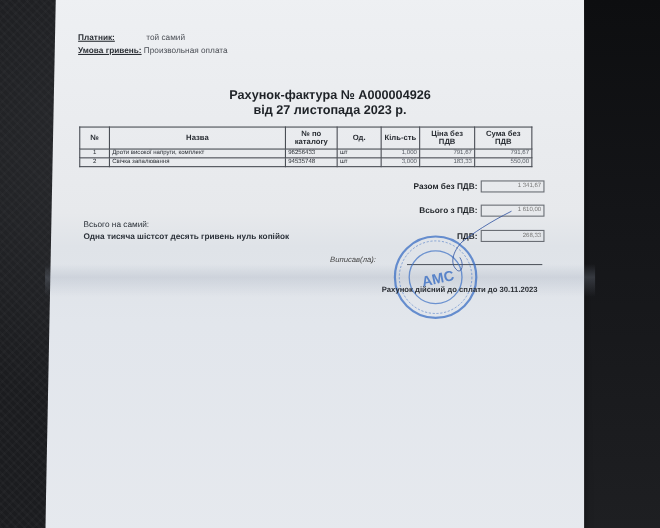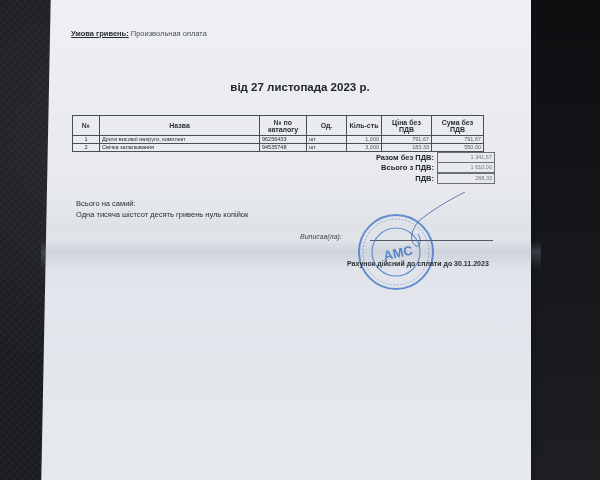--- a/index.html
+++ b/index.html
@@ -52,29 +52,29 @@
     .c-num { width: 22px; text-align: center; }
     .c-name { width: 155px; }
     .c-cat { width: 42px; }
     .c-unit { width: 35px; }
     .c-qty { width: 30px; text-align: right; }
     .c-price { width: 45px; text-align: right; }
     .c-sum { width: 47px; text-align: right; }
     table.items td.c-qty, table.items td.c-price, table.items td.c-sum { color: #555a62; }
 
     .totals { position: absolute; left: 340px; top: 152px; font-size: 7.5px; color: #1e2227; font-weight: bold; }
-    .totals .trow { display: flex; align-items: center; height: 10.5px; justify-content: flex-end; }
+    .totals .trow { display: flex; align-items: center; height: 10.5px; justify-content: flex-end; margin-top: 12px; }
     .totals .tlbl { width: 94px; text-align: right; padding-right: 3px; }
     .totals .tval {
       width: 54px; height: 9px; border: 1px solid #6a6e75; font-size: 5.5px; font-weight: normal;
       color: #777; text-align: right; padding-right: 2px; line-height: 9px;
     }
 
     .words { position: absolute; left: 76px; top: 199px; font-size: 7.5px; color: #2a3038; line-height: 10.5px; }
-    .words .strong { font-weight: normal; text-align: right; }
+    .words .strong { font-weight: bold; text-align: right; }
 
     .signed { position: absolute; left: 300px; top: 233px; font-size: 7px; color: #444; font-style: italic; }
     .sign-line { position: absolute; left: 370px; top: 240px; width: 123px; height: 1px; background: #555a62; }
     .valid { position: absolute; left: 347px; top: 260px; font-size: 7px; color: #2a2e34; font-weight: bold; }
 
     .stamp {
       position: absolute; left: 356px; top: 212px; width: 80px; height: 80px;
     }
     .signature { position: absolute; left: 390px; top: 190px; width: 80px; height: 70px; }
   </style>
@@ -82,26 +82,31 @@
 <body>
 
 <div class="bg-fabric"></div>
 <div class="bg-right"></div>
 
 <div class="paper"></div>
 <div class="paper-fold"></div>
 
 <div class="meta">
   <div class="row">
+    <span class="lbl lbl-w">Платник:</span>
+    <span class="val">той самий</span>
+  </div>
+  <div class="row">
     <span class="lbl">Умова гривень:</span>
     <span class="val" style="margin-left:2px">Произвольная оплата</span>
   </div>
 </div>
 
 <div class="title">
+  <div>Рахунок-фактура № A000004926</div>
   <div>від 27 листопада 2023 р.</div>
 </div>
 
 <table class="items">
   <thead>
     <tr>
       <th class="c-num">№</th>
       <th class="c-name">Назва</th>
       <th class="c-cat">№ по каталогу</th>
       <th class="c-unit">Од.</th>

